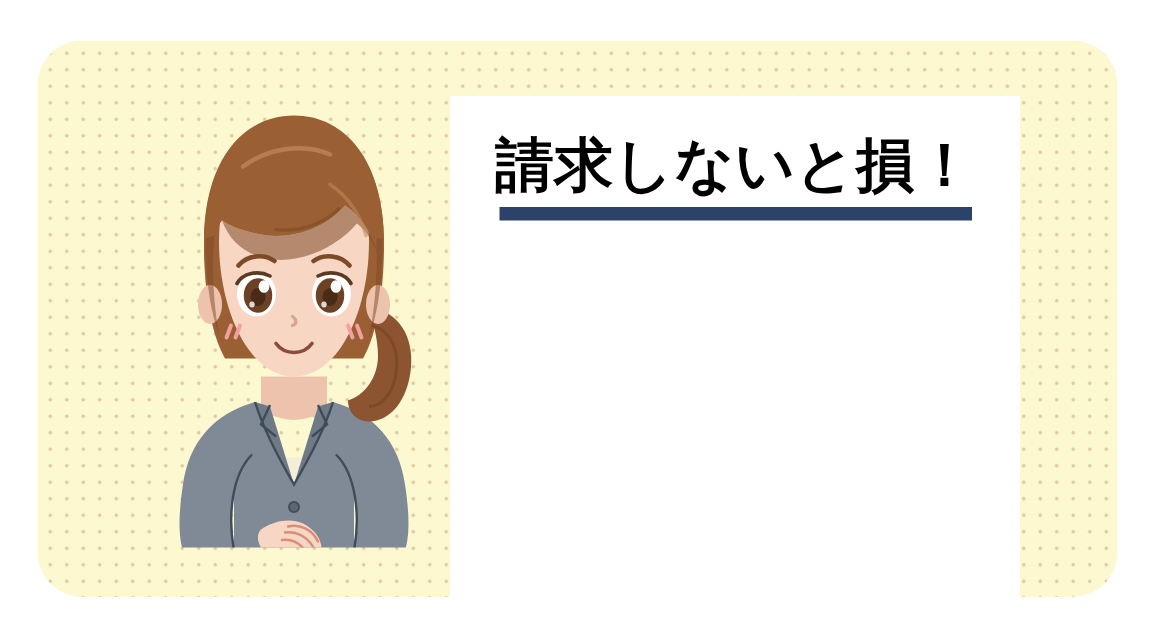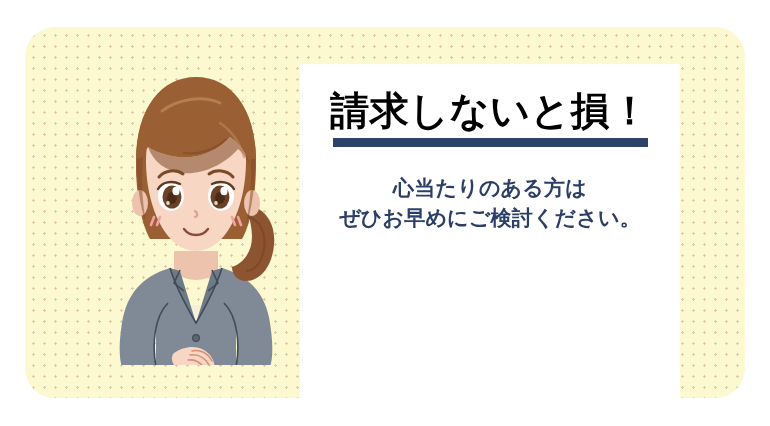--- a/index.html
+++ b/index.html
@@ -210,19 +210,15 @@
     </svg>
   </div>
 
   <div id="card">
 
     <h1 class="headline">請求しないと損！</h1>
 
     <div class="headline-rule"></div>
 
 
-    <div class="body-block second">
-      <span class="body-line">心当たりのある方は</span>
-      <span class="body-line">ぜひお早めにご検討ください。</span>
-    </div>
 
   </div>
 </div>
 
 </body></html>

